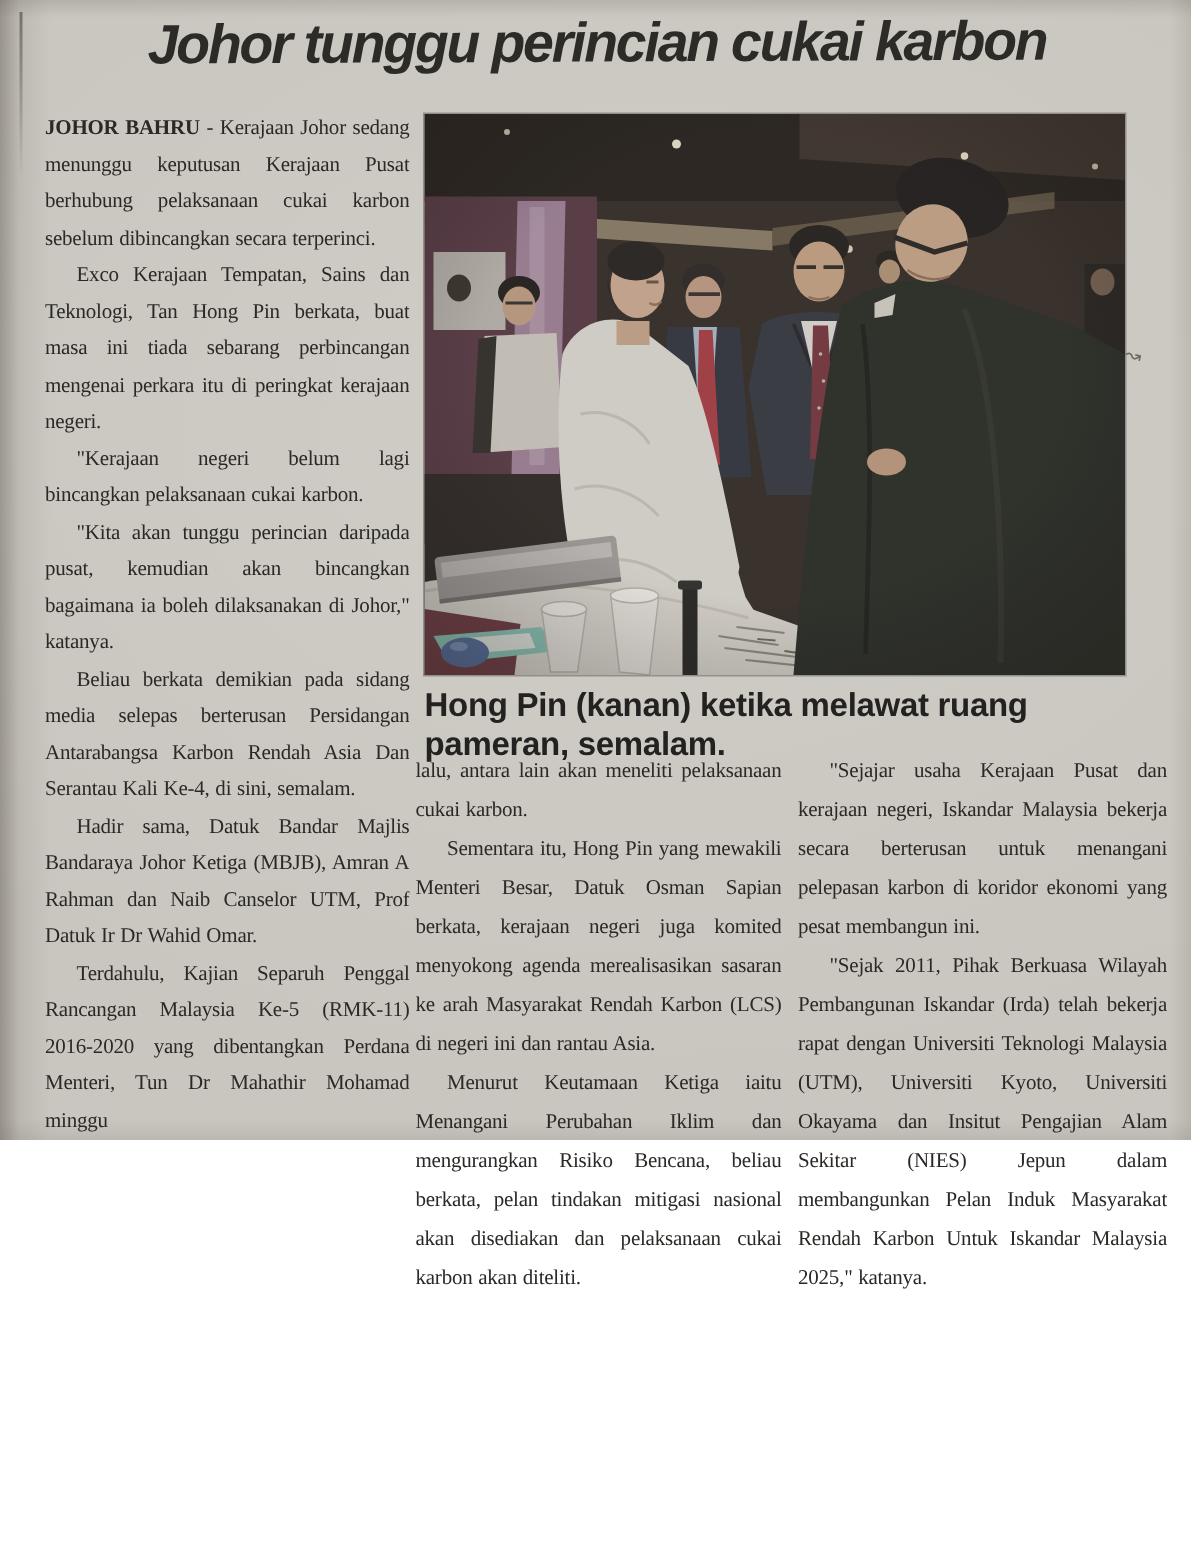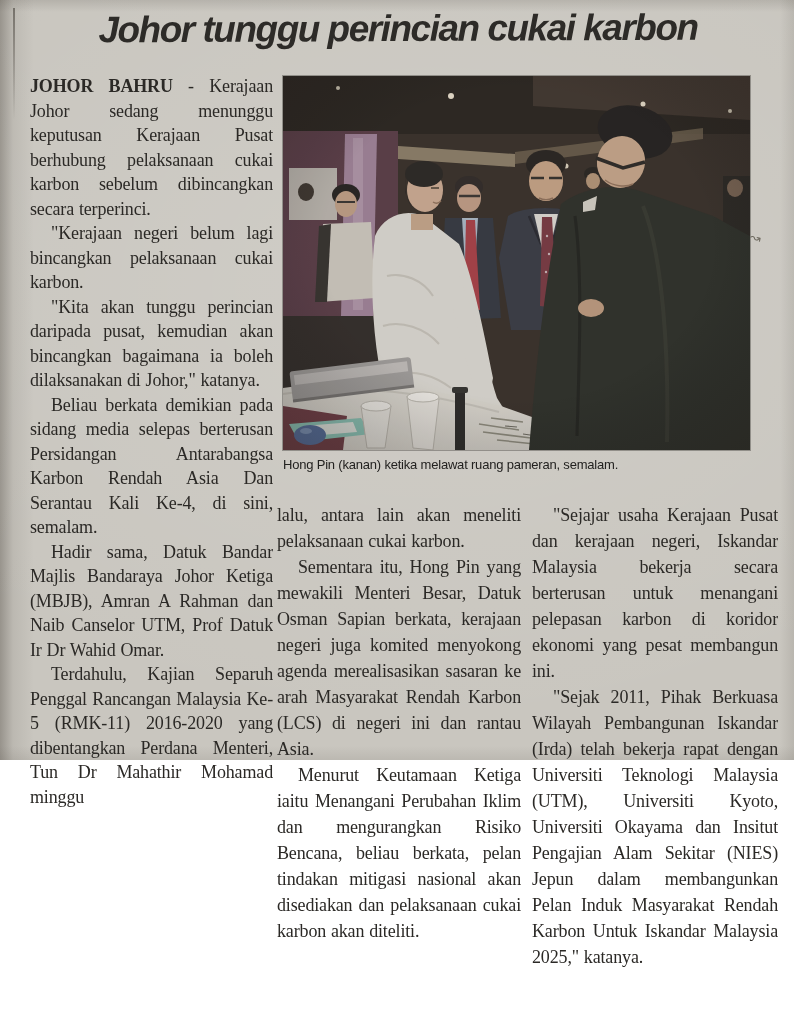--- a/index.html
+++ b/index.html
@@ -19,47 +19,48 @@
   .headline{
     position:absolute;left:30px;top:8px;width:736px;text-align:center;
     font-family:"Liberation Sans","DejaVu Sans",sans-serif;
     font-style:italic;font-weight:700;font-size:37px;letter-spacing:-1.5px;
     color:#2d2b28;margin:0;transform:rotate(-0.25deg);
   }
   .col{position:absolute;overflow:hidden;color:#2b2926;}
   .col-left{left:30px;top:74px;width:243px;height:952px;}
   .col-middle{left:277px;top:502px;width:244px;height:524px;}
   .col-right{left:532px;top:502px;width:246px;height:524px;}
-  .para{margin:0;font-size:18px;line-height:24.5px;text-align:justify;
+  .para{margin:0;font-size:14px;line-height:24.5px;text-align:justify;
     word-spacing:0.5px;letter-spacing:-0.15px;}
   .col-middle .para,.col-right .para{line-height:26px;}
   .para.indent{text-indent:21px;}
   .dateline{font-weight:700;}
   .photo-block{position:absolute;left:283px;top:76px;width:467px;margin:0;}
   .photo-frame{display:block;width:467px;height:374px;outline:1px solid rgba(30,25,20,0.35);
     filter:saturate(0.82) contrast(0.92);}
   .caption{
-    font-family:"Liberation Sans","DejaVu Sans",sans-serif;font-weight:400;
-    font-size:13px;color:#232220;margin:7px 0 0 0;letter-spacing:-0.2px;
+    font-family:"Liberation Sans","DejaVu Sans",sans-serif;font-weight:700;
+    font-size:22px;color:#232220;margin:7px 0 0 0;letter-spacing:-0.2px;
   }
   .pen-mark{position:absolute;left:750px;top:230px;color:#6e6a60;font-size:13px;
     font-family:"DejaVu Sans",sans-serif;transform:rotate(12deg);}
 </style>
 </head>
 <body>
 
 <div class="sheet">
 
   <div class="fold-line"></div>
 
   <h1 class="headline">Johor tunggu perincian cukai karbon</h1>
 
   <div class="col col-left">
     <p class="para"><strong class="dateline">JOHOR BAHRU</strong><span> - Kerajaan Johor sedang menunggu keputusan Kerajaan Pusat berhubung pelaksanaan cukai karbon sebelum dibincangkan secara terperinci.</span></p>
     <div>
+        <p class="para indent">Exco Kerajaan Tempatan, Sains dan Teknologi, Tan Hong Pin berkata, buat masa ini tiada sebarang perbincangan mengenai perkara itu di peringkat kerajaan negeri.</p>
         <p class="para indent">"Kerajaan negeri belum lagi bincangkan pelaksanaan cukai karbon.</p>
         <p class="para indent">"Kita akan tunggu perincian daripada pusat, kemudian akan bincangkan bagaimana ia boleh dilaksanakan di Johor," katanya.</p>
         <p class="para indent">Beliau berkata demikian pada sidang media selepas berterusan Persidangan Antarabangsa Karbon Rendah Asia Dan Serantau Kali Ke-4, di sini, semalam.</p>
         <p class="para indent">Hadir sama, Datuk Bandar Majlis Bandaraya Johor Ketiga (MBJB), Amran A Rahman dan Naib Canselor UTM, Prof Datuk Ir Dr Wahid Omar.</p>
         <p class="para indent">Terdahulu, Kajian Separuh Penggal Rancangan Malaysia Ke-5 (RMK-11) 2016-2020 yang dibentangkan Perdana Menteri, Tun Dr Mahathir Mohamad minggu</p>
       </div>
   </div>
 
   <figure class="photo-block">
     <svg class="photo-frame" viewBox="0 0 467 374" preserveAspectRatio="none" xmlns="http://www.w3.org/2000/svg">

